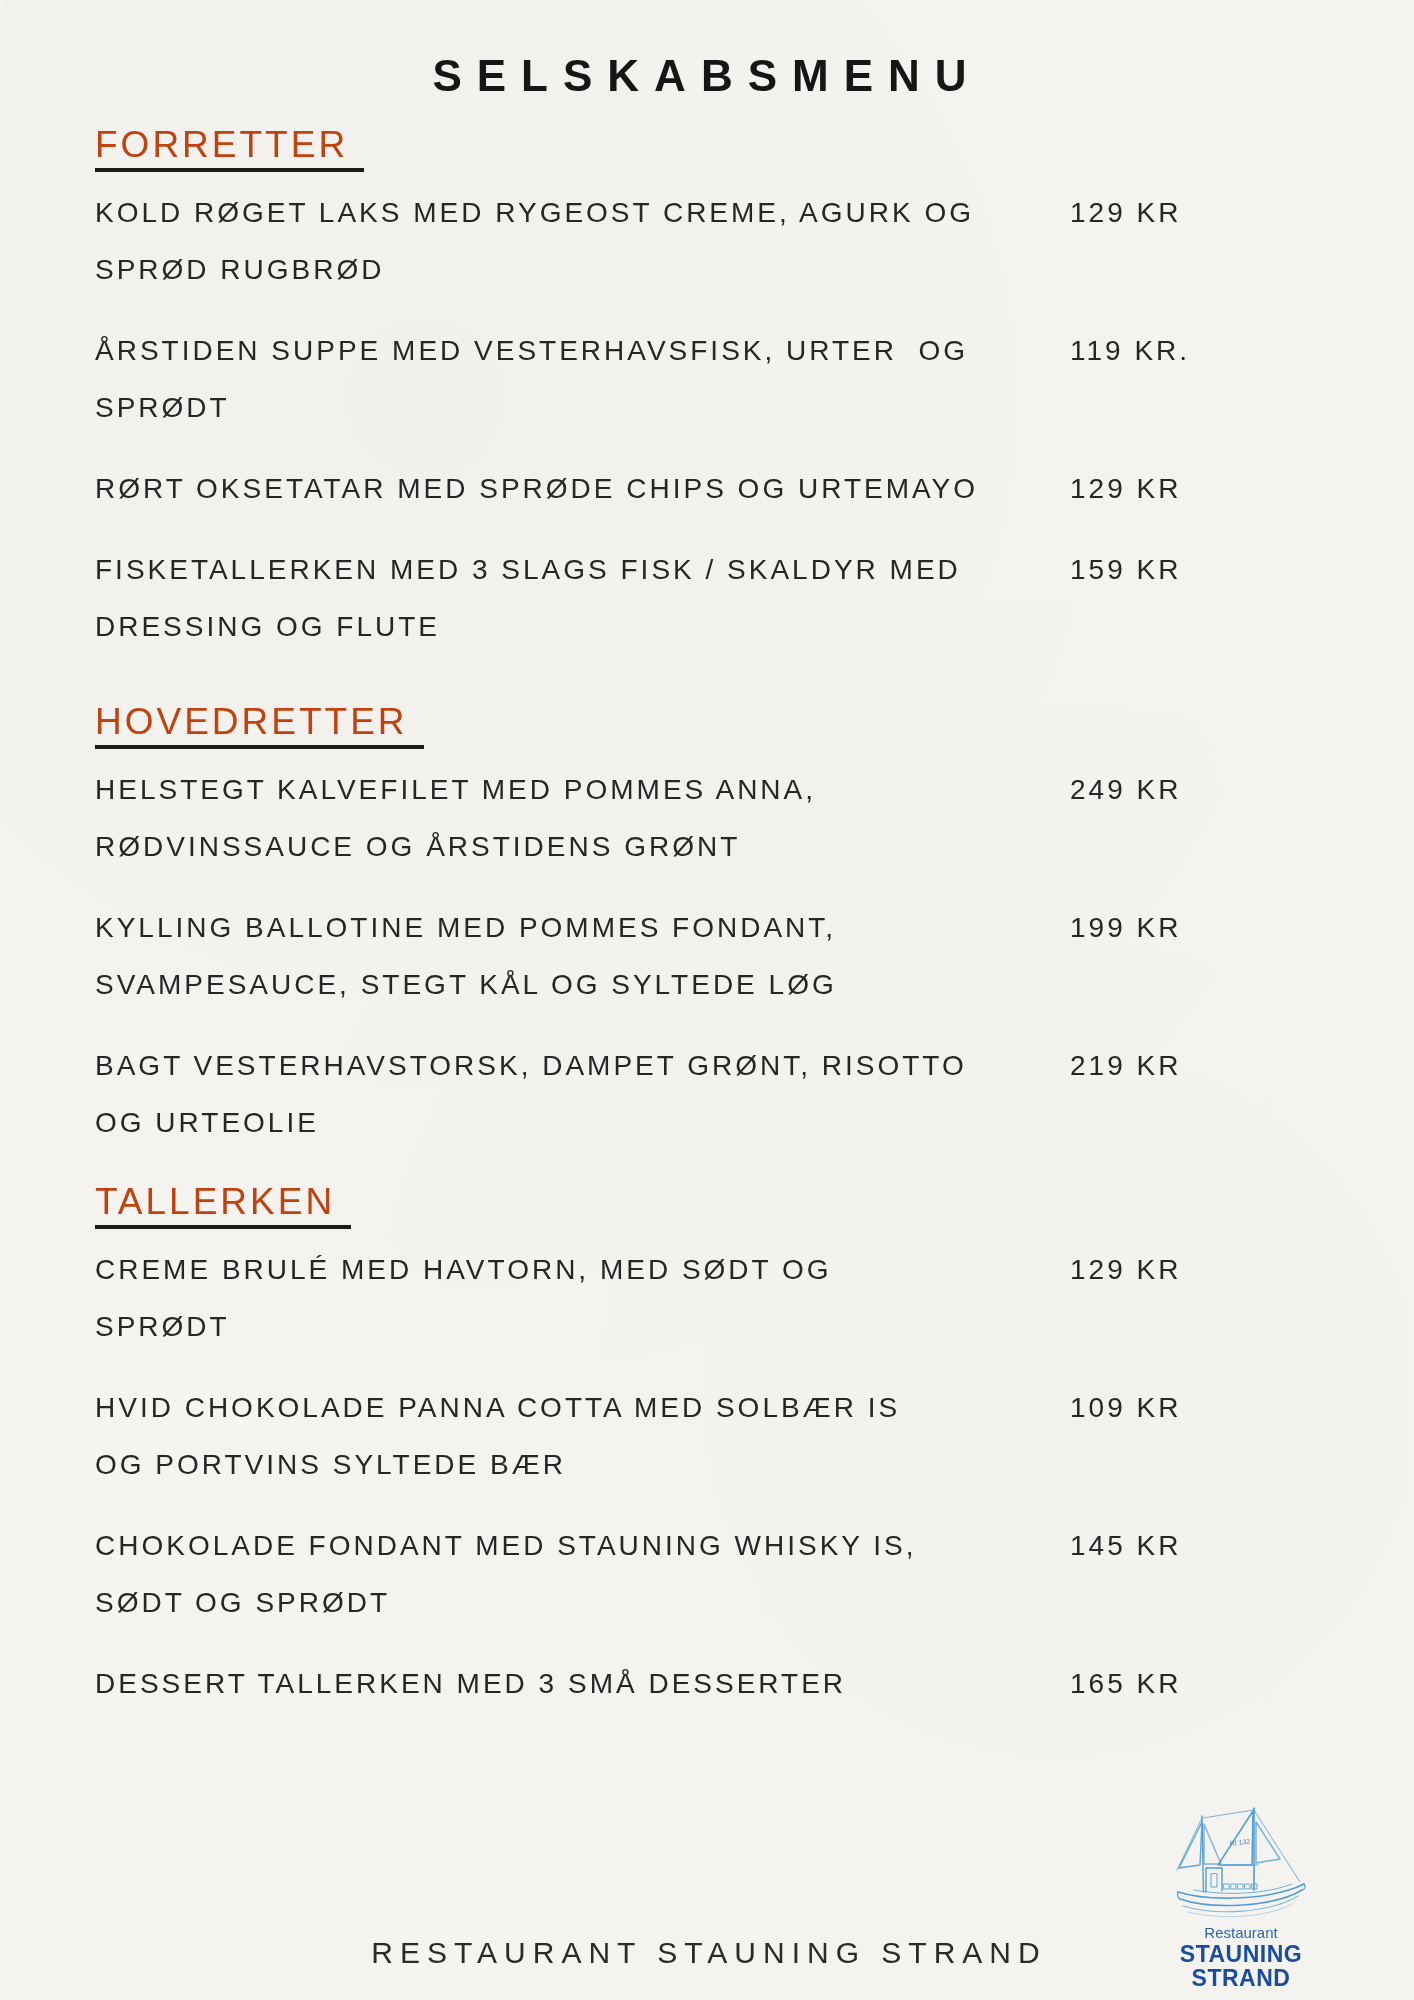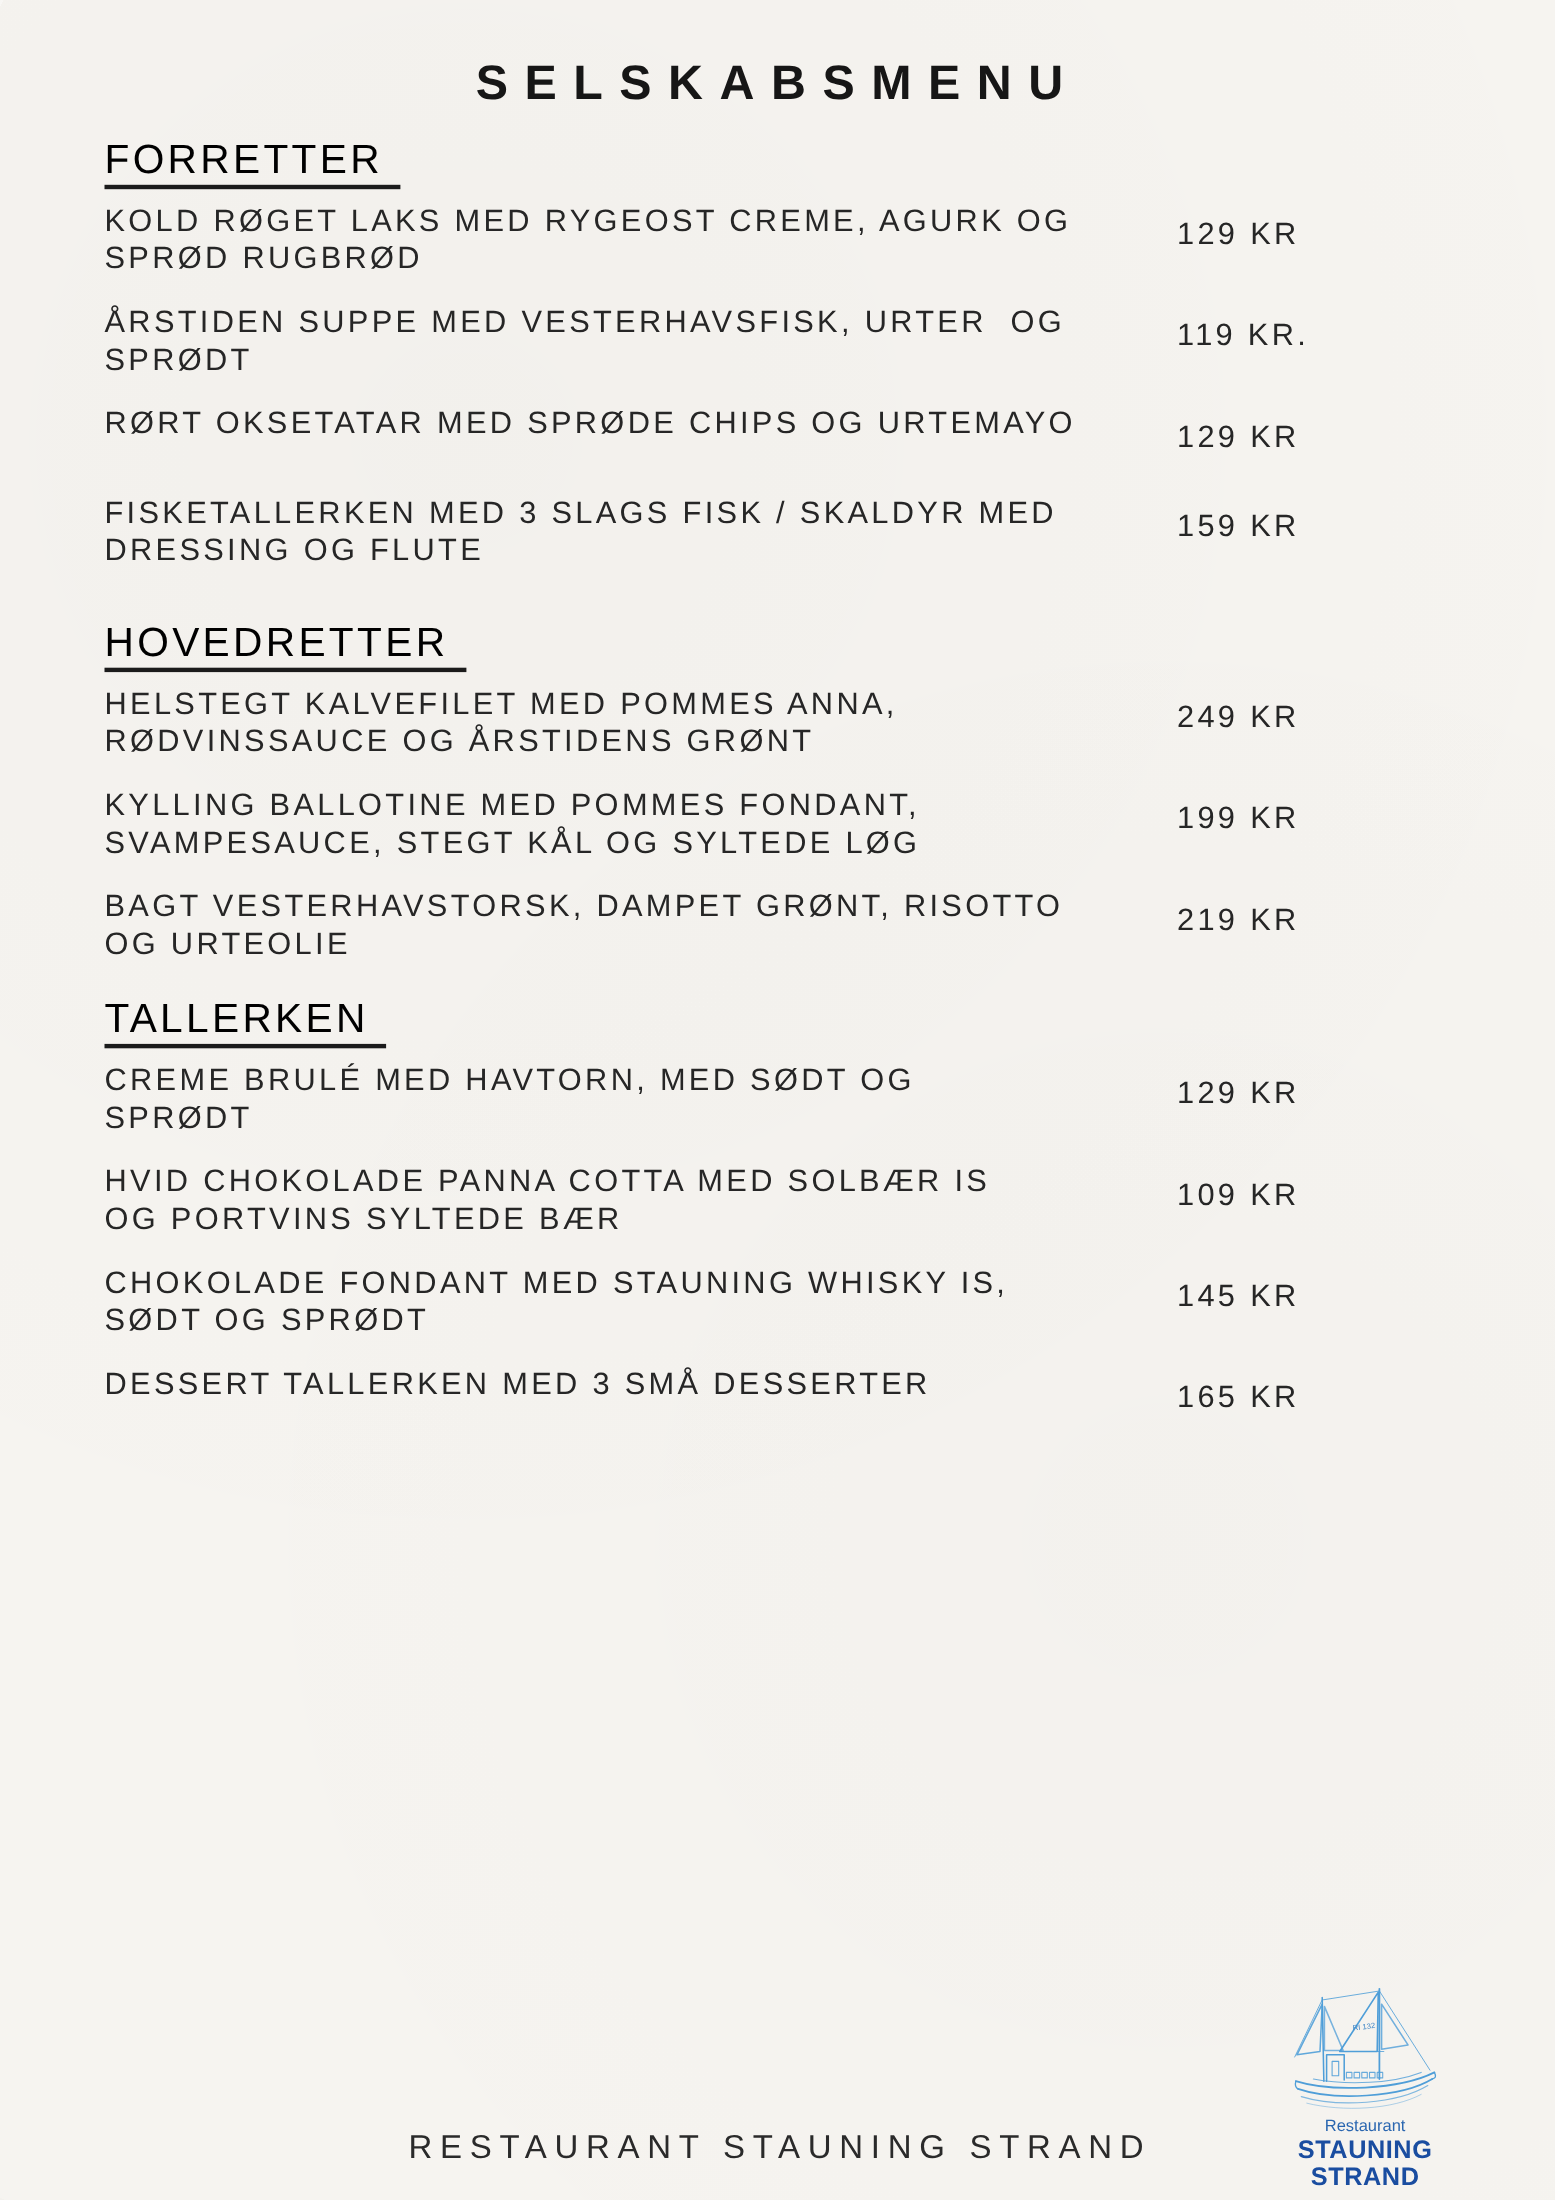--- a/index.html
+++ b/index.html
@@ -20,30 +20,30 @@
     font-size:44px;line-height:56px;font-weight:800;letter-spacing:15px;
   }
   .subtitle{
     text-align:center;margin:12px 0 0 0;color:#161616;
     font-size:44px;line-height:56px;font-weight:800;letter-spacing:12px;
   }
   .section{margin:0;}
   .sec-h{
     display:inline-block;margin:0 0 12px 0;
     font-size:37px;line-height:38px;font-weight:400;letter-spacing:3px;
-    color:#000000;border-bottom:4px solid #1b1b1b;padding:0 16px 4px 0;
+    color:#c2410c;border-bottom:4px solid #1b1b1b;padding:0 16px 4px 0;
     font-stretch:condensed;
   }
   .sec-1{margin-top:22px;}
   .sec-2 .sec-h{margin-top:24px;}
   .sec-3 .sec-h{margin-top:8px;}
   .item{display:flex;align-items:flex-start;margin-bottom:24px;}
   .iname{
     width:975px;flex:0 0 975px;
-    font-size:28px;line-height:34px;letter-spacing:3px;
+    font-size:28px;line-height:57px;letter-spacing:3px;
     white-space:pre-wrap;color:#262626;font-stretch:condensed;
   }
   .iprice{
     font-size:28px;line-height:57px;letter-spacing:3px;color:#262626;
     white-space:nowrap;font-stretch:condensed;
   }
   .footer-name{
     position:absolute;left:4px;right:0;bottom:30px;text-align:center;
     font-size:30px;letter-spacing:7px;color:#2a2a2a;font-stretch:condensed;
   }

